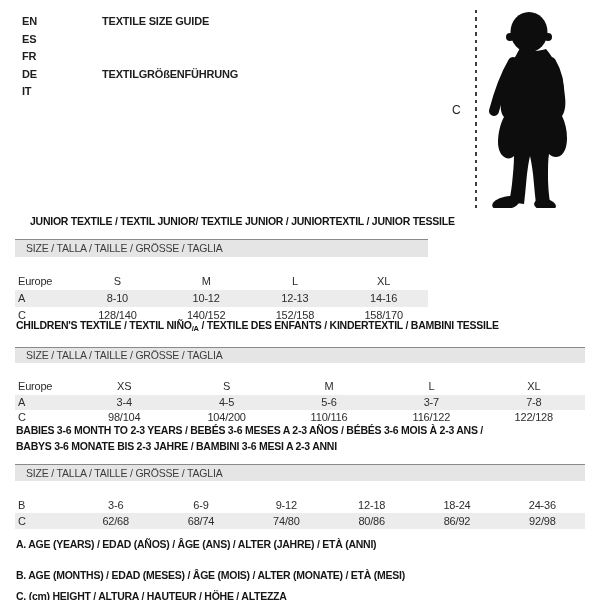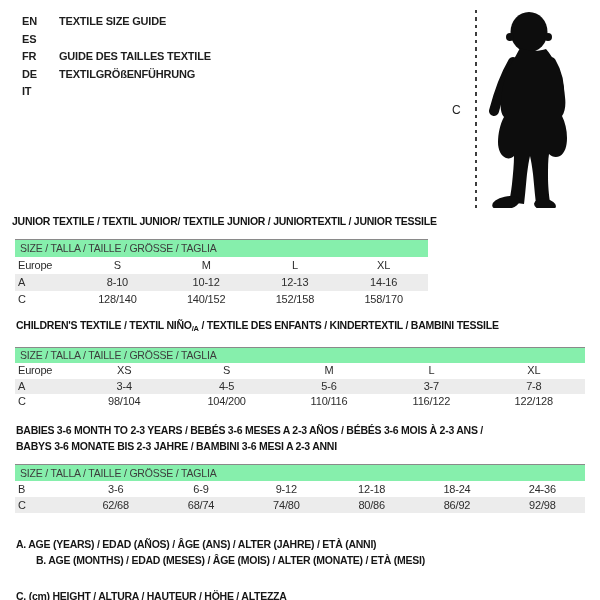--- a/index.html
+++ b/index.html
@@ -5,43 +5,43 @@
   html,body{margin:0;padding:0;}
   body{
     width:600px;height:600px;background:#ffffff;
     font-family:"Liberation Sans", sans-serif;
     color:#1e1e1e; position:relative; overflow:hidden;
   }
   .abs{position:absolute;}
 
   
   .lang-list{left:22px;top:13px;font-size:11px;font-weight:bold;letter-spacing:-0.2px;}
-  .lang-row{display:flex;line-height:17.5px;}
+  .lang-row{display:flex;line-height:17.5px;gap:43px;}
   .lang-code{width:37px;}
 
   
   .measure-line{
     left:475px;top:10px;width:2px;height:202px;
     background:repeating-linear-gradient(to bottom,#3d3d3d 0 3.5px,transparent 3.5px 7.5px);
   }
   .c-label{left:452px;top:103px;font-size:12px;letter-spacing:-0.3px;}
   .baby-svg{left:486px;top:8px;}
 
   
   .sec-title{font-size:10.5px;font-weight:bold;letter-spacing:-0.25px;color:#141414;white-space:nowrap;}
   .sub-a{font-size:7.5px;vertical-align:-2px;}
 
   
   .tbl{left:15px;}
   .tbl-bar{
-    background:#86efac;border-top:1px solid #8a8a8a;
+    background:#e5e5e5;border-top:1px solid #8a8a8a;
     font-size:10.5px;color:#3c3c3c;letter-spacing:-0.2px;
-    padding-left:5px;line-height:16px;height:16px;box-sizing:content-box;
-  }
-  table{width:100%;border-collapse:collapse;table-layout:fixed;}
+    padding-left:11px;line-height:16px;height:16px;box-sizing:content-box;
+  }
+  table{width:100%;border-collapse:collapse;table-layout:fixed;margin-top:16px;}
   td{
     font-size:11px;color:#2d2d2d;text-align:center;
     padding:0;height:16px;line-height:16px;letter-spacing:-0.2px;
     overflow:hidden;white-space:nowrap;
   }
   td.lbl{width:55px;text-align:left;padding-left:3px;}
   tr:nth-child(even) td{background:#ececec;}
   #table-junior td{height:17px;line-height:17px;}
   #bar-junior{line-height:17px;height:17px;}
   #table-children td{height:15.5px;line-height:15.5px;}
@@ -56,21 +56,20 @@
 <div class="abs lang-list">
   <div class="lang-row">
     <span class="lang-code">EN</span>
     <span>TEXTILE SIZE GUIDE</span>
   </div>
   <div class="lang-row">
     <span class="lang-code">ES</span>
   </div>
   <div class="lang-row">
     <span class="lang-code">FR</span>
-    <span>GUIDE DES TAILLES TEXTILE</span>
   </div>
   <div class="lang-row">
     <span class="lang-code">DE</span>
     <span>TEXTILGRÖßENFÜHRUNG</span>
   </div>
   <div class="lang-row">
     <span class="lang-code">IT</span>
   </div>
 </div>
 
@@ -107,21 +106,21 @@
            C81,122 79,114 76,108
            C79,104 80,97 79,89
            C78,77 75,64 70,56
            C67,50 64,46 60,41
            C52,44 42,43 34,40 Z"></path>
 
   <ellipse cx="20" cy="195" rx="14" ry="6.5" transform="rotate(-12 20 195)"></ellipse>
   <ellipse cx="59" cy="197" rx="11" ry="6" transform="rotate(8 59 197)"></ellipse>
 </svg>
 
-<div class="abs sec-title" style="left:12px;top:215px;">JUNIOR TEXTILE / TEXTIL JUNIOR/ TEXTILE JUNIOR / JUNIORTEXTIL / JUNIOR TESSILE</div>
+<div class="abs sec-title" style="left:30px;top:215px;">JUNIOR TEXTILE / TEXTIL JUNIOR/ TEXTILE JUNIOR / JUNIORTEXTIL / JUNIOR TESSILE</div>
 <div class="abs tbl" style="top:239px;width:413px;">
   <div class="tbl-bar" id="bar-junior">SIZE / TALLA / TAILLE / GRÖSSE / TAGLIA</div>
   <table id="table-junior">
       <tbody>
         <tr>
           <td class="lbl">Europe</td>
           <td>S</td>
           <td>M</td>
           <td>L</td>
           <td>XL</td>
@@ -201,14 +200,14 @@
           <td>74/80</td>
           <td>80/86</td>
           <td>86/92</td>
           <td>92/98</td>
         </tr>
       </tbody>
     </table>
 </div>
 
 <div class="abs footnote" style="top:538px;">A. AGE (YEARS) / EDAD (AÑOS) / ÂGE (ANS) / ALTER (JAHRE) / ETÀ (ANNI)</div>
-<div class="abs footnote" style="top:554px;margin-left:20px;">B. AGE (MONTHS) / EDAD (MESES) / ÂGE (MOIS) / ALTER (MONATE) / ETÀ (MESI)</div>
+<div class="abs footnote" style="top:569px;">B. AGE (MONTHS) / EDAD (MESES) / ÂGE (MOIS) / ALTER (MONATE) / ETÀ (MESI)</div>
 <div class="abs footnote" style="top:590px;text-align:right;">C. (cm) HEIGHT / ALTURA / HAUTEUR / HÖHE / ALTEZZA</div>
 
 </body></html>

